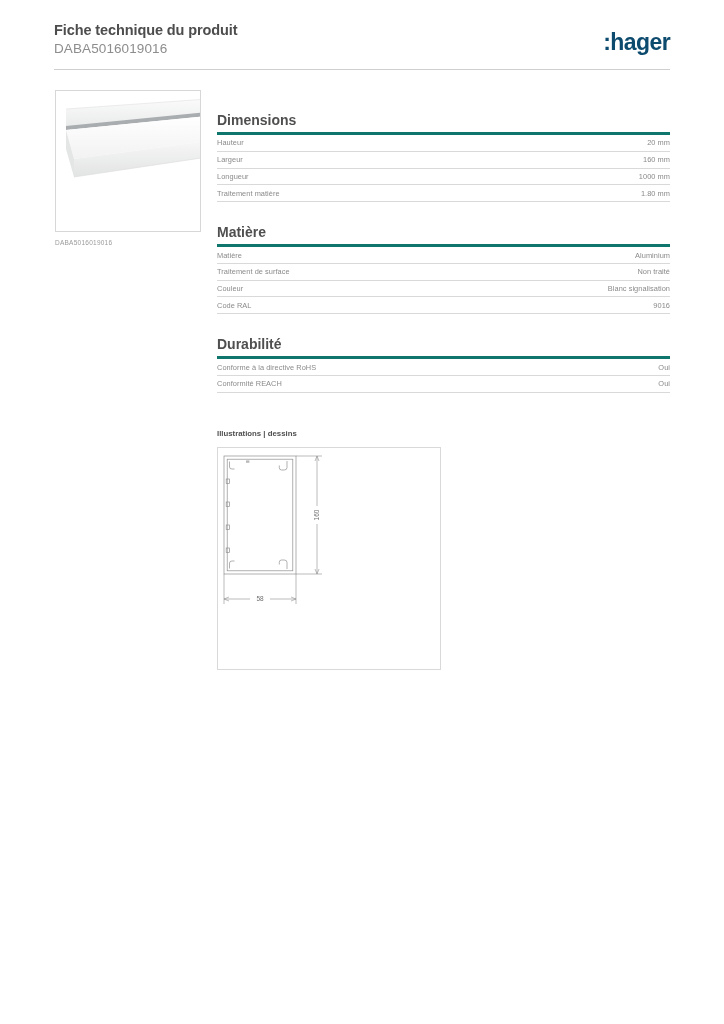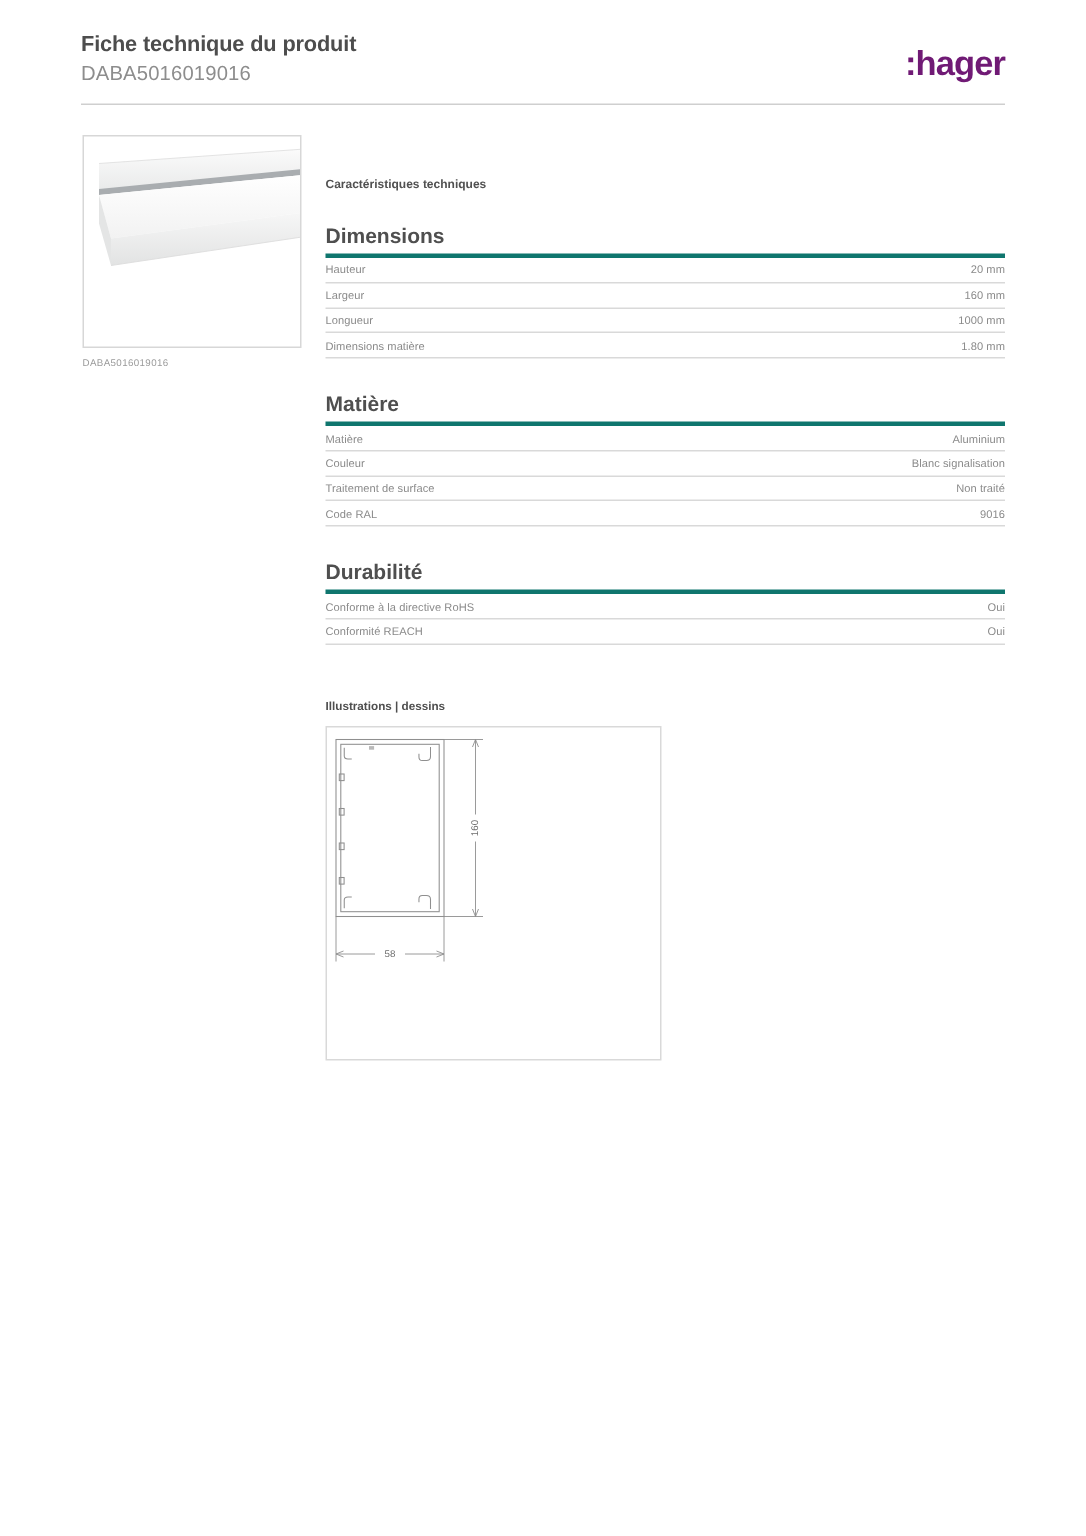--- a/index.html
+++ b/index.html
@@ -47,21 +47,21 @@
     line-height: 17px;
     margin: 1px 0 0 0;
     letter-spacing: 0.1px;
   }
   .logo {
     position: absolute;
     right: 0;
     top: 8px;
     font-size: 23px;
     font-weight: bold;
-    color: #701a75;
+    color: #0c4a6e;
     letter-spacing: -0.6px;
     line-height: 24px;
     white-space: nowrap;
   }
   .header-rule {
     position: absolute;
     left: 54px;
     top: 69px;
     width: 616px;
     height: 1px;
@@ -240,61 +240,60 @@
 
         <polyline points="16,12 158,2" fill="none" stroke="#e0e0e0" stroke-width="0.6"></polyline>
         <polyline points="24,80 158,60" fill="none" stroke="#dcdcdc" stroke-width="0.6"></polyline>
       </svg>
     </div>
     <div class="fig-caption">DABA5016019016</div>
   </div>
 
   <div class="main-col">
 
-    <div class="spec-heading">Caractéristiques techniques</div>
 
     <div class="section">
       <div class="section-title">Dimensions</div>
       <table class="spec-table">
         <tbody>
           <tr>
             <td class="spec-label">Hauteur</td>
             <td class="spec-value">20 mm</td>
           </tr>
           <tr>
             <td class="spec-label">Largeur</td>
             <td class="spec-value">160 mm</td>
           </tr>
           <tr>
             <td class="spec-label">Longueur</td>
             <td class="spec-value">1000 mm</td>
           </tr>
           <tr>
-            <td class="spec-label">Dimensions matière</td>
+            <td class="spec-label">Traitement matière</td>
             <td class="spec-value">1.80 mm</td>
           </tr>
         </tbody>
       </table>
     </div>
 
     <div class="section">
       <div class="section-title">Matière</div>
       <table class="spec-table">
         <tbody>
           <tr>
             <td class="spec-label">Matière</td>
             <td class="spec-value">Aluminium</td>
           </tr>
           <tr>
+            <td class="spec-label">Traitement de surface</td>
+            <td class="spec-value">Non traité</td>
+          </tr>
+          <tr>
             <td class="spec-label">Couleur</td>
             <td class="spec-value">Blanc signalisation</td>
-          </tr>
-          <tr>
-            <td class="spec-label">Traitement de surface</td>
-            <td class="spec-value">Non traité</td>
           </tr>
           <tr>
             <td class="spec-label">Code RAL</td>
             <td class="spec-value">9016</td>
           </tr>
         </tbody>
       </table>
     </div>
 
     <div class="section">

